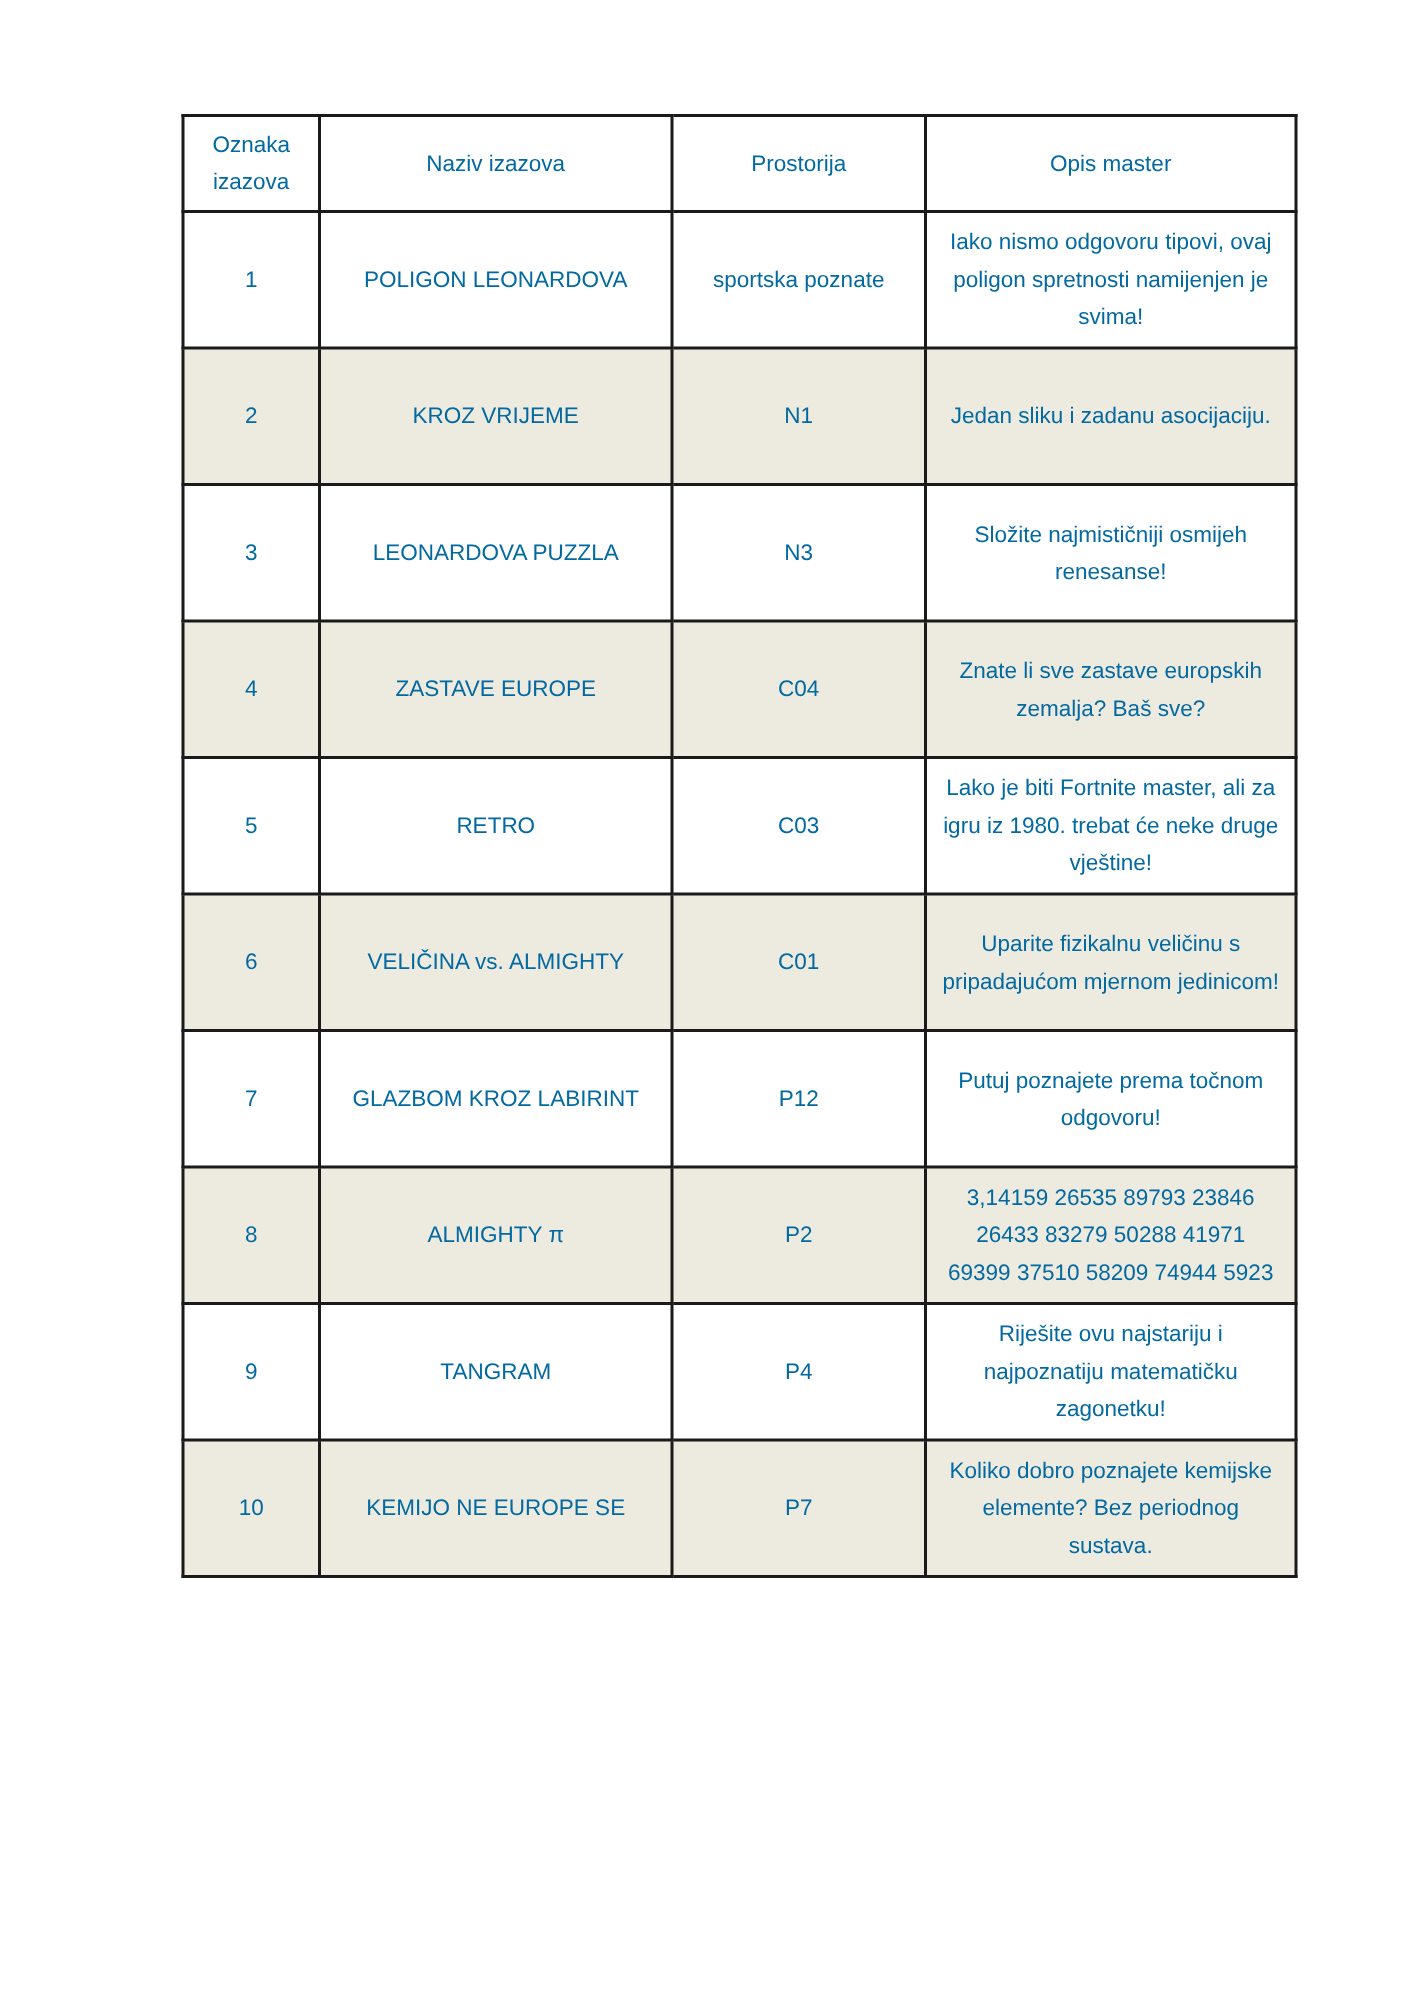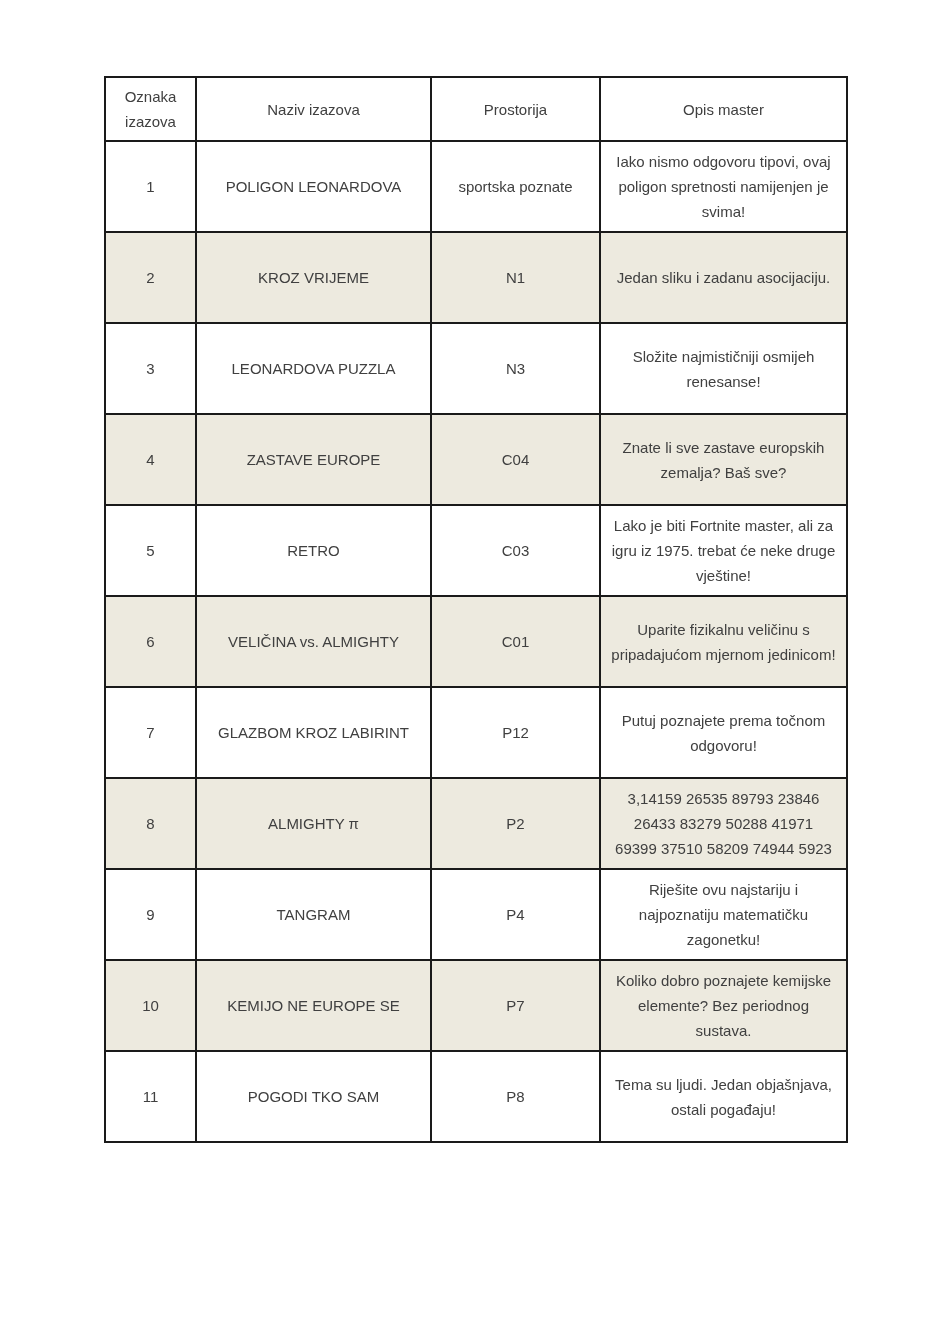--- a/index.html
+++ b/index.html
@@ -9,26 +9,26 @@
   }
   body {
     width: 950px;
     height: 1343px;
     background: #ffffff;
     font-family: "Liberation Sans", sans-serif;
     position: relative;
   }
   .doc-table {
     position: absolute;
-    left: 104px;
+    left: 121px;
     top: 76px;
     width: 742px;
     border-collapse: collapse;
     table-layout: fixed;
-    color: #404040;
+    color: #0369a1;
   }
   .doc-table th,
   .doc-table td {
     border: 2px solid #1a1a1a;
     text-align: center;
     vertical-align: middle;
     font-size: 15px;
     font-weight: 400;
     line-height: 25px;
     padding: 6px 10px;
@@ -78,21 +78,21 @@
       <tr class="shaded">
         <td>4</td>
         <td>ZASTAVE EUROPE</td>
         <td>C04</td>
         <td>Znate li sve zastave europskih zemalja? Baš sve?</td>
       </tr>
       <tr>
         <td>5</td>
         <td>RETRO</td>
         <td>C03</td>
-        <td>Lako je biti Fortnite master, ali za igru iz 1975. trebat će neke druge vještine!</td>
+        <td>Lako je biti Fortnite master, ali za igru iz 1980. trebat će neke druge vještine!</td>
       </tr>
       <tr class="shaded">
         <td>6</td>
         <td>VELIČINA vs. ALMIGHTY</td>
         <td>C01</td>
         <td>Uparite fizikalnu veličinu s pripadajućom mjernom jedinicom!</td>
       </tr>
       <tr>
         <td>7</td>
         <td>GLAZBOM KROZ LABIRINT</td>
@@ -110,20 +110,14 @@
         <td>TANGRAM</td>
         <td>P4</td>
         <td>Riješite ovu najstariju i najpoznatiju matematičku zagonetku!</td>
       </tr>
       <tr class="shaded">
         <td>10</td>
         <td>KEMIJO NE EUROPE SE</td>
         <td>P7</td>
         <td>Koliko dobro poznajete kemijske elemente? Bez periodnog sustava.</td>
       </tr>
-      <tr>
-        <td>11</td>
-        <td>POGODI TKO SAM</td>
-        <td>P8</td>
-        <td>Tema su ljudi. Jedan objašnjava, ostali pogađaju!</td>
-      </tr>
     </tbody>
 </table>
 
 </body></html>

